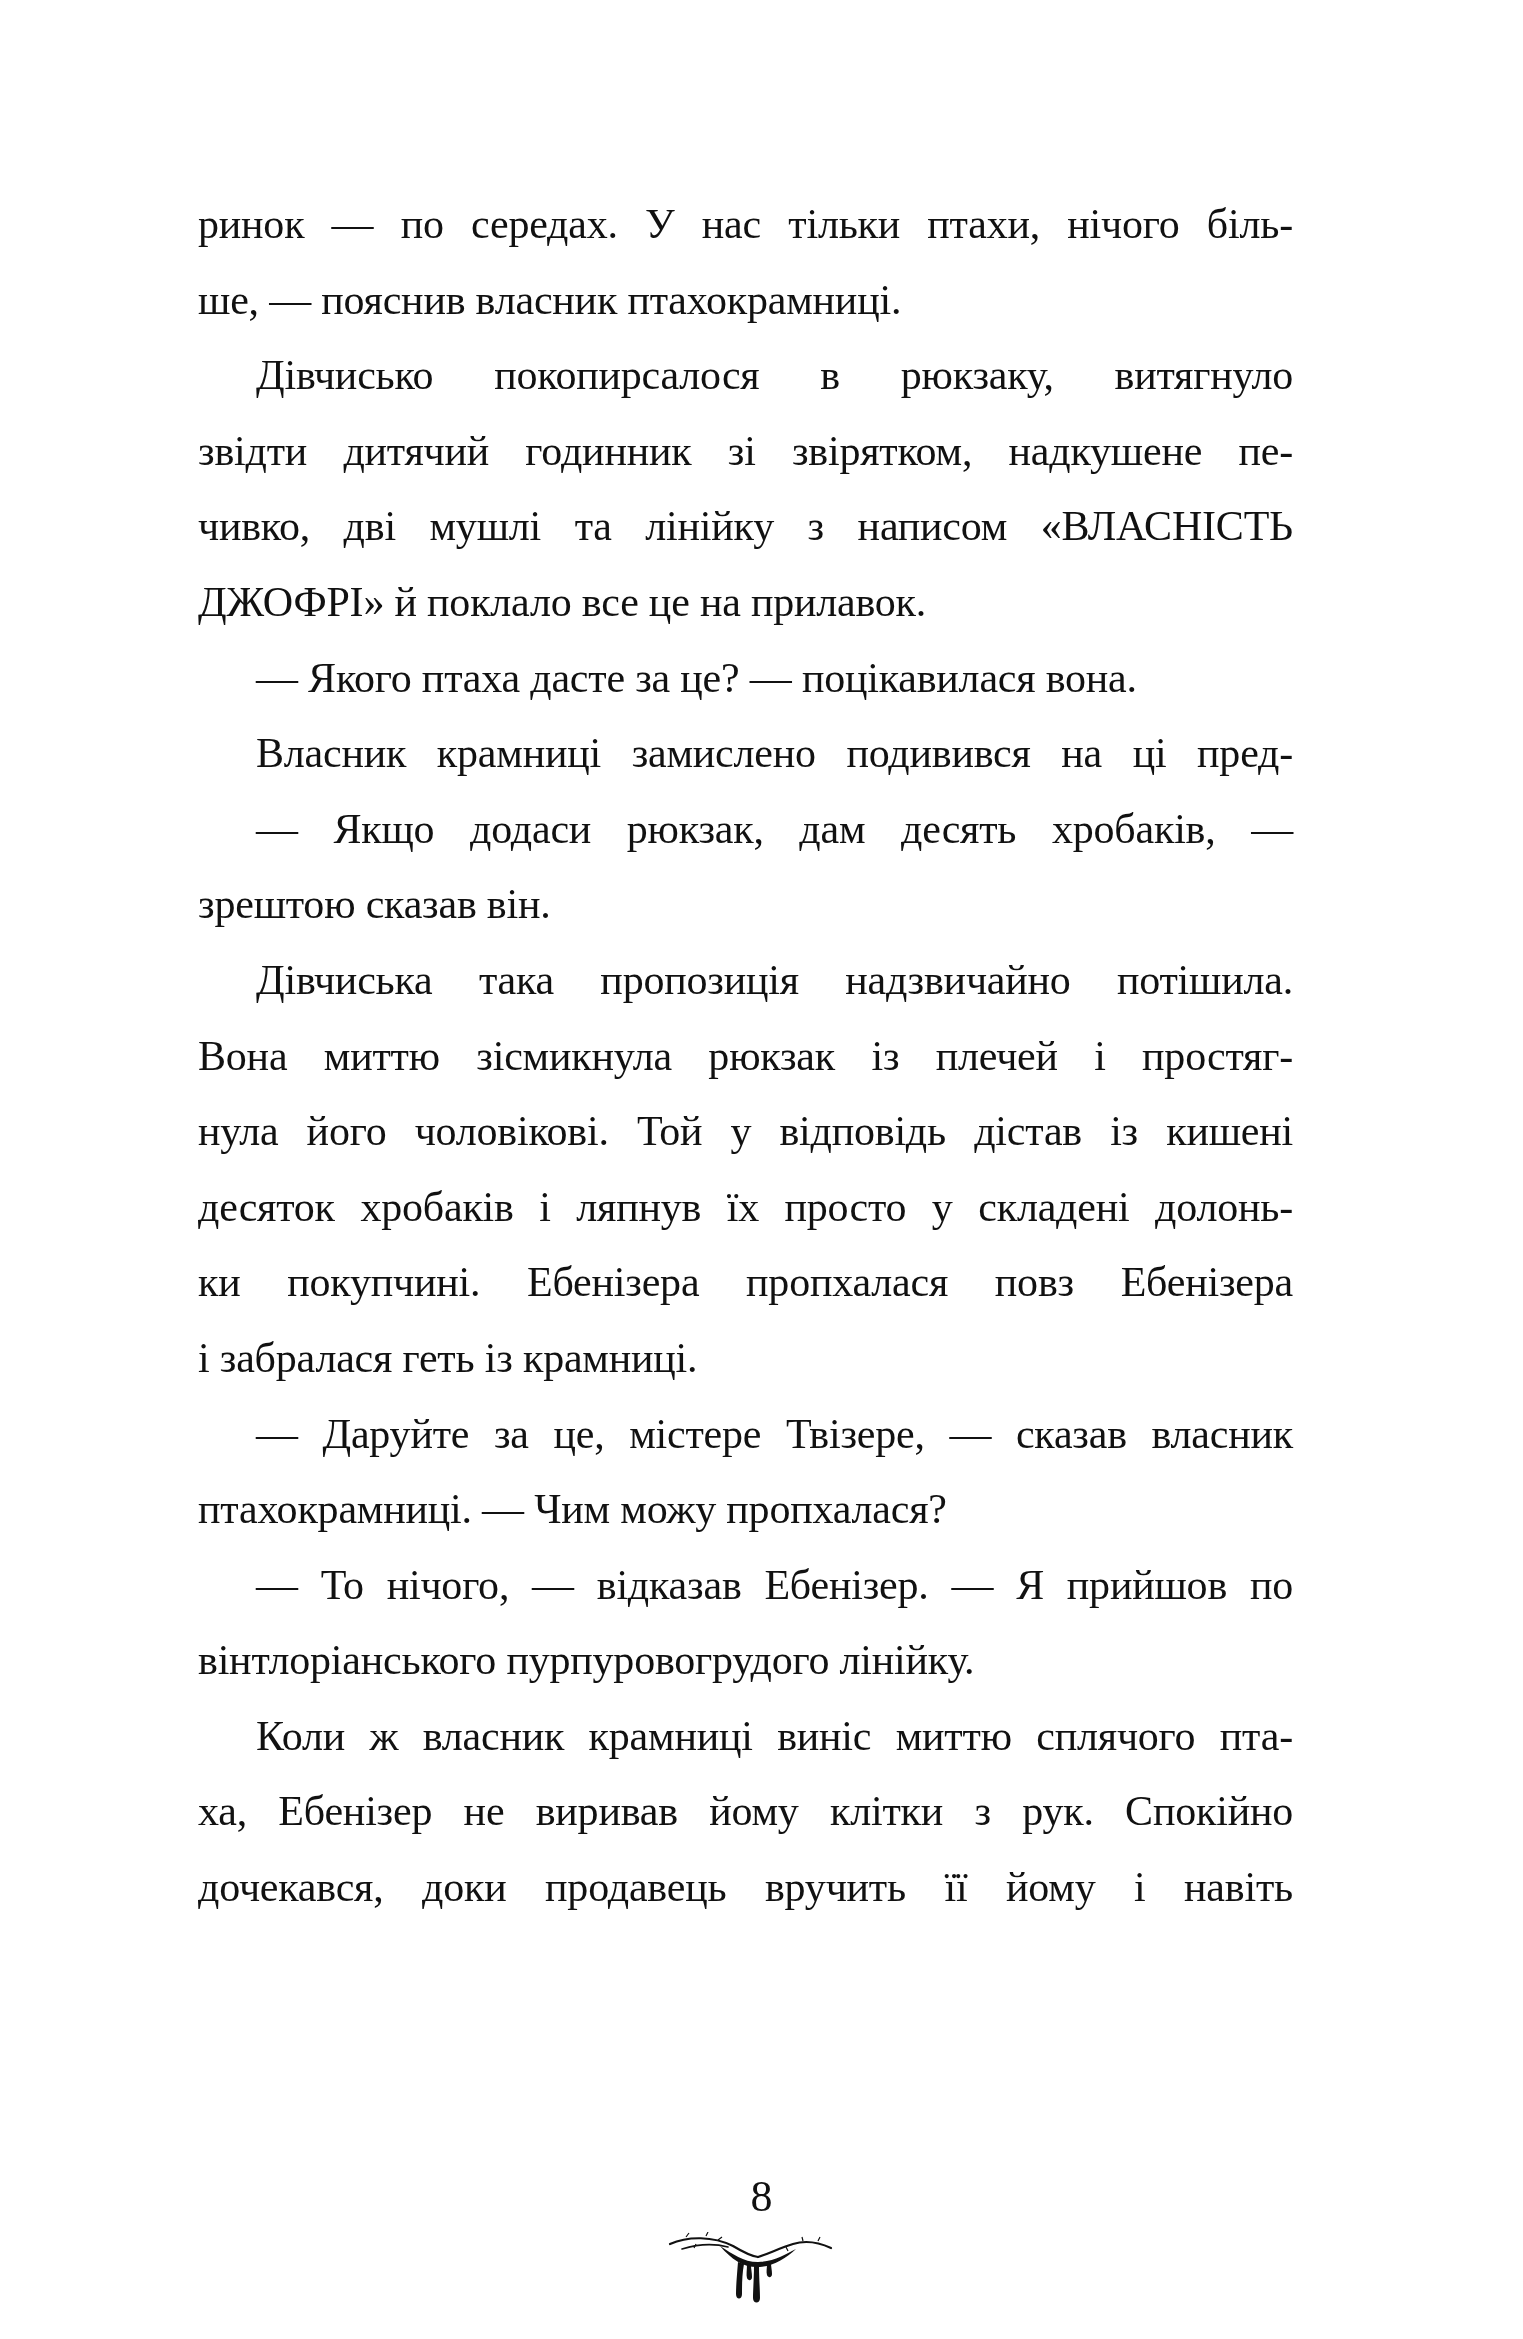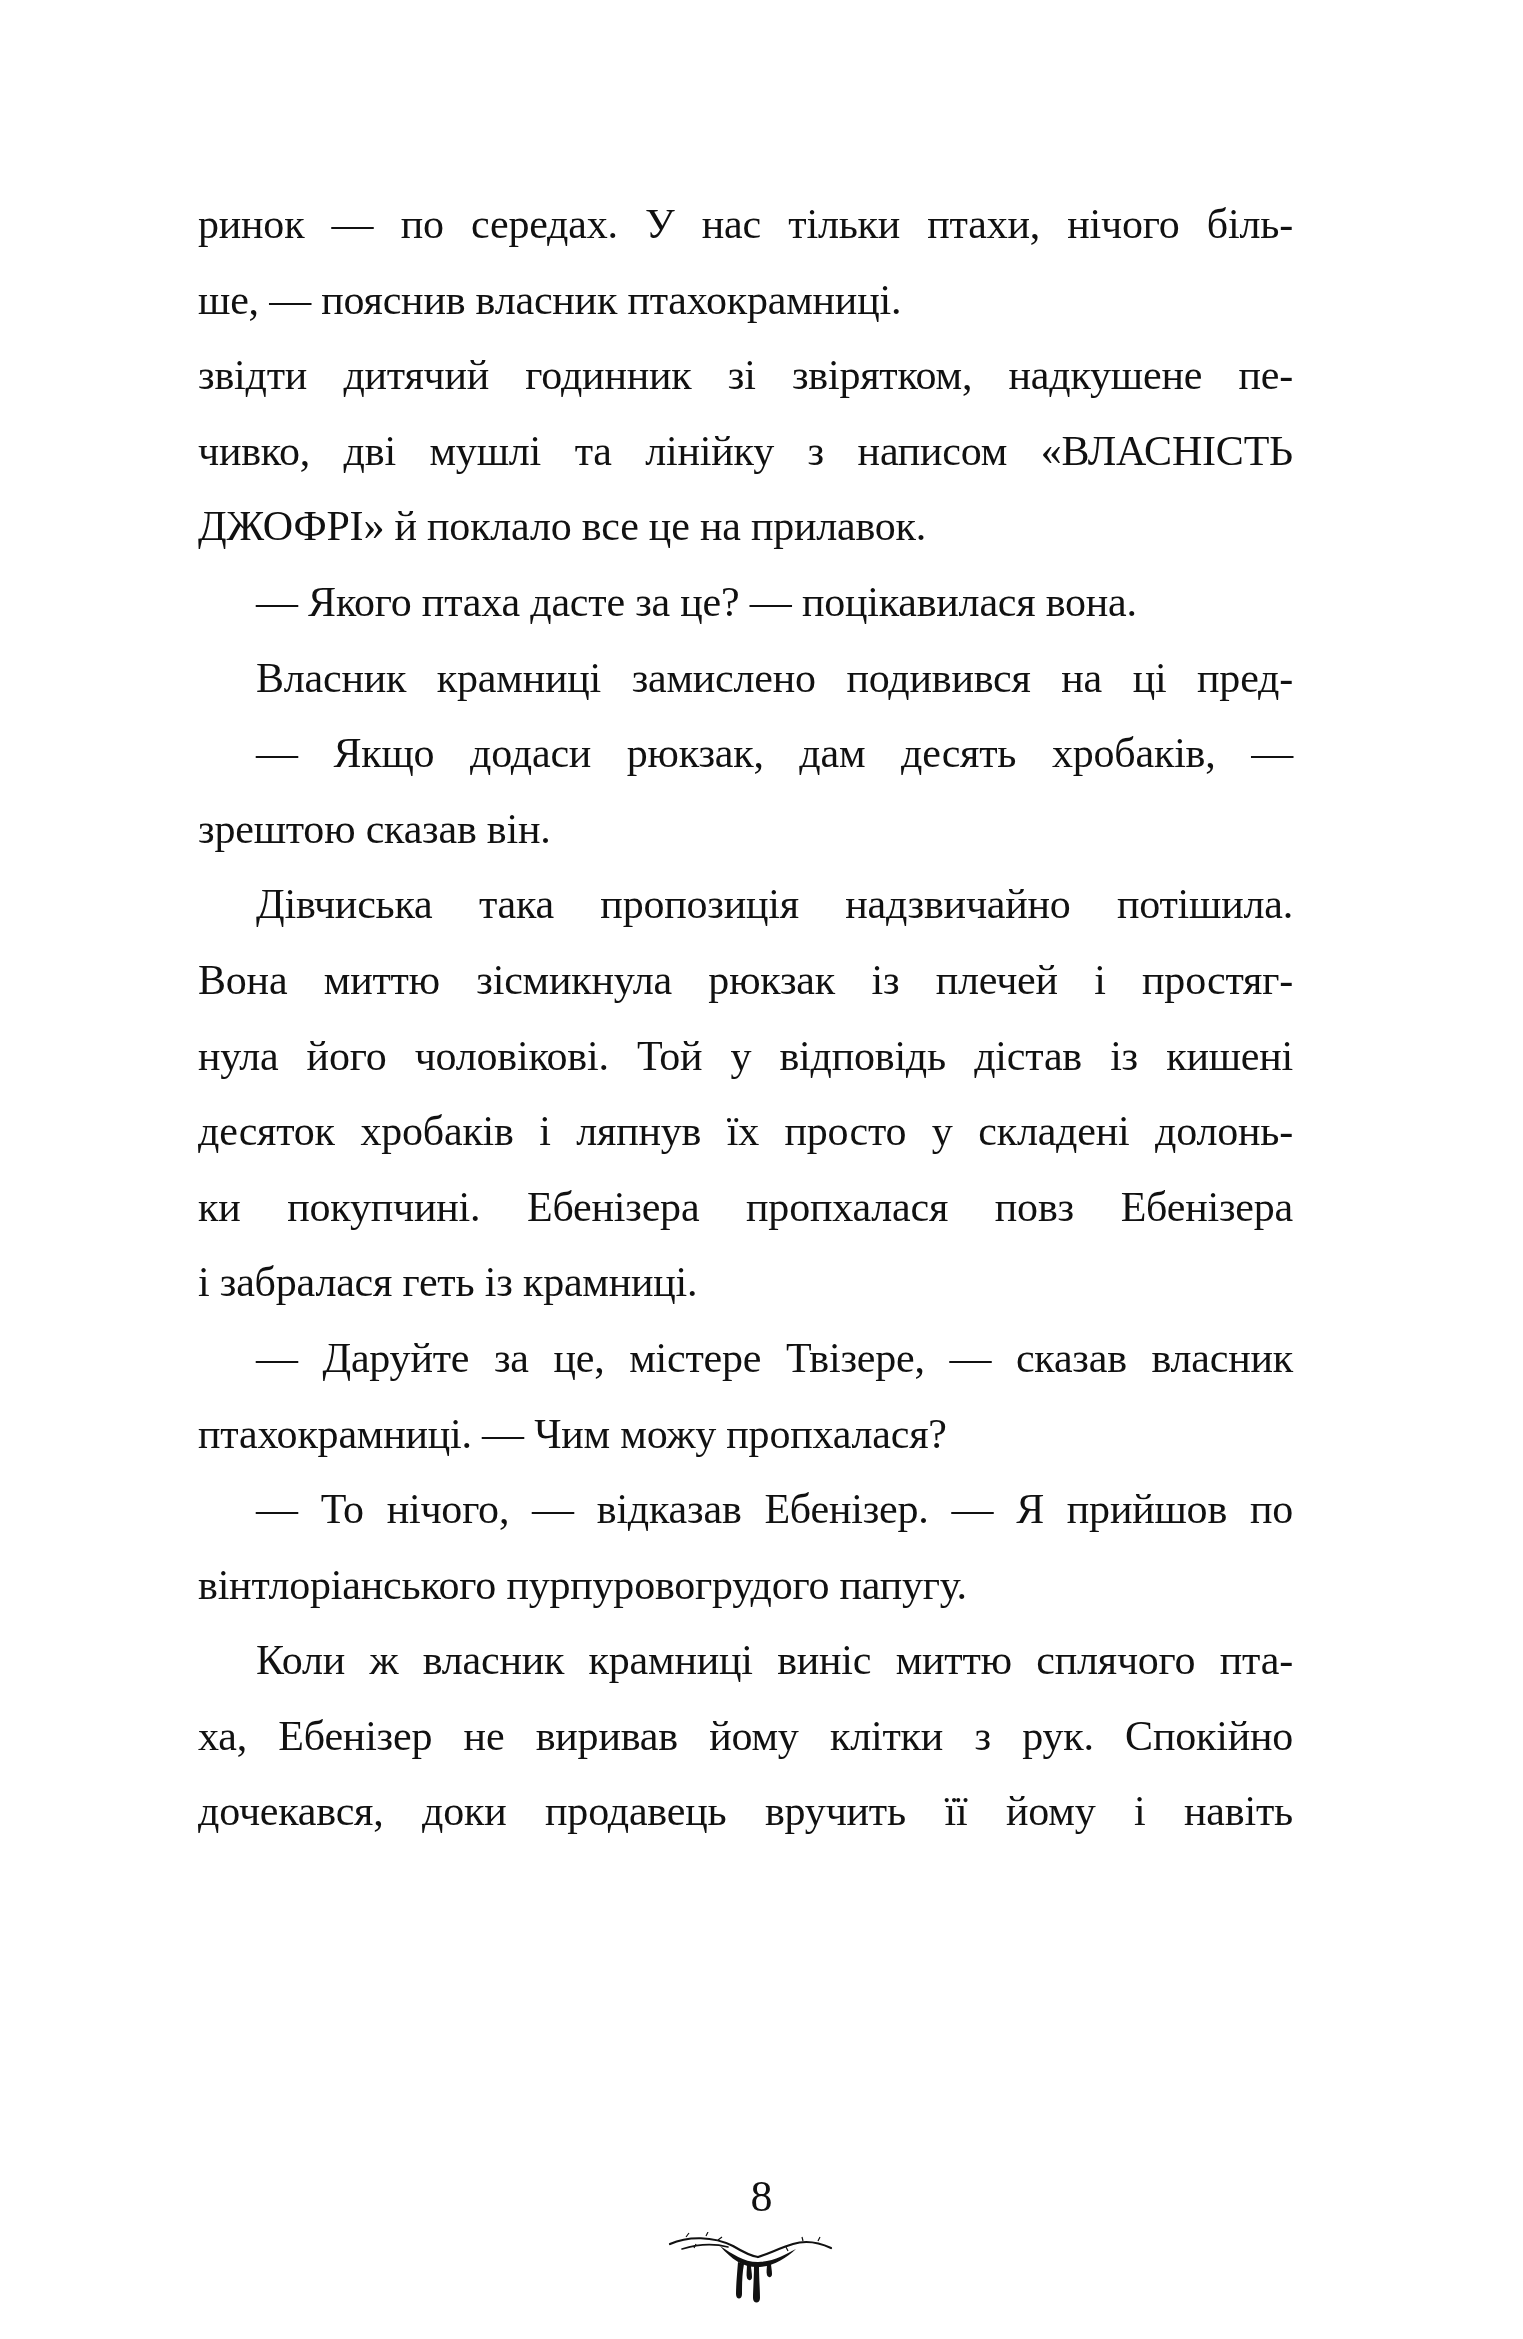--- a/index.html
+++ b/index.html
@@ -54,37 +54,38 @@
       width: 165px;
       height: 75px;
     }
   </style>
 </head>
 <body>
 
 <div class="text-block">
   <span class="line">ринок — по середах. У нас тільки птахи, нічого біль-</span>
   <span class="line last">ше, — пояснив власник птахокрамниці.</span>
+  <span class="line indent">Дівчисько покопирсалося в рюкзаку, витягнуло</span>
   <span class="line">звідти дитячий годинник зі звірятком, надкушене пе-</span>
   <span class="line">чивко, дві мушлі та лінійку з написом «ВЛАСНІСТЬ</span>
   <span class="line last">ДЖОФРІ» й поклало все це на прилавок.</span>
   <span class="line indent last">— Якого птаха дасте за це? — поцікавилася вона.</span>
   <span class="line indent">Власник крамниці замислено подивився на ці пред-</span>
   <span class="line indent">— Якщо додаси рюкзак, дам десять хробаків, —</span>
   <span class="line last">зрештою сказав він.</span>
   <span class="line indent">Дівчиська така пропозиція надзвичайно потішила.</span>
   <span class="line">Вона миттю зісмикнула рюкзак із плечей і простяг-</span>
   <span class="line">нула його чоловікові. Той у відповідь дістав із кишені</span>
   <span class="line">десяток хробаків і ляпнув їх просто у складені долонь-</span>
   <span class="line">ки покупчині. Ебенізера пропхалася повз Ебенізера</span>
   <span class="line last">і забралася геть із крамниці.</span>
   <span class="line indent">— Даруйте за це, містере Твізере, — сказав власник</span>
   <span class="line last">птахокрамниці. — Чим можу пропхалася?</span>
   <span class="line indent">— То нічого, — відказав Ебенізер. — Я прийшов по</span>
-  <span class="line last">вінтлоріанського пурпуровогрудого папугу.</span>
+  <span class="line last">вінтлоріанського пурпуровогрудого лінійку.</span>
   <span class="line indent">Коли ж власник крамниці виніс миттю сплячого пта-</span>
   <span class="line">ха, Ебенізер не виривав йому клітки з рук. Спокійно</span>
   <span class="line">дочекався, доки продавець вручить її йому і навіть</span>
 </div>
 
 <div class="page-number">8</div>
 
 <svg class="ornament" viewBox="0 0 165 75" xmlns="http://www.w3.org/2000/svg">
 
   <path d="M2 12 C 20 4, 45 4, 65 14 C 75 20, 82 24, 90 25" fill="none" stroke="#111" stroke-width="2.2" stroke-linecap="round"></path>

